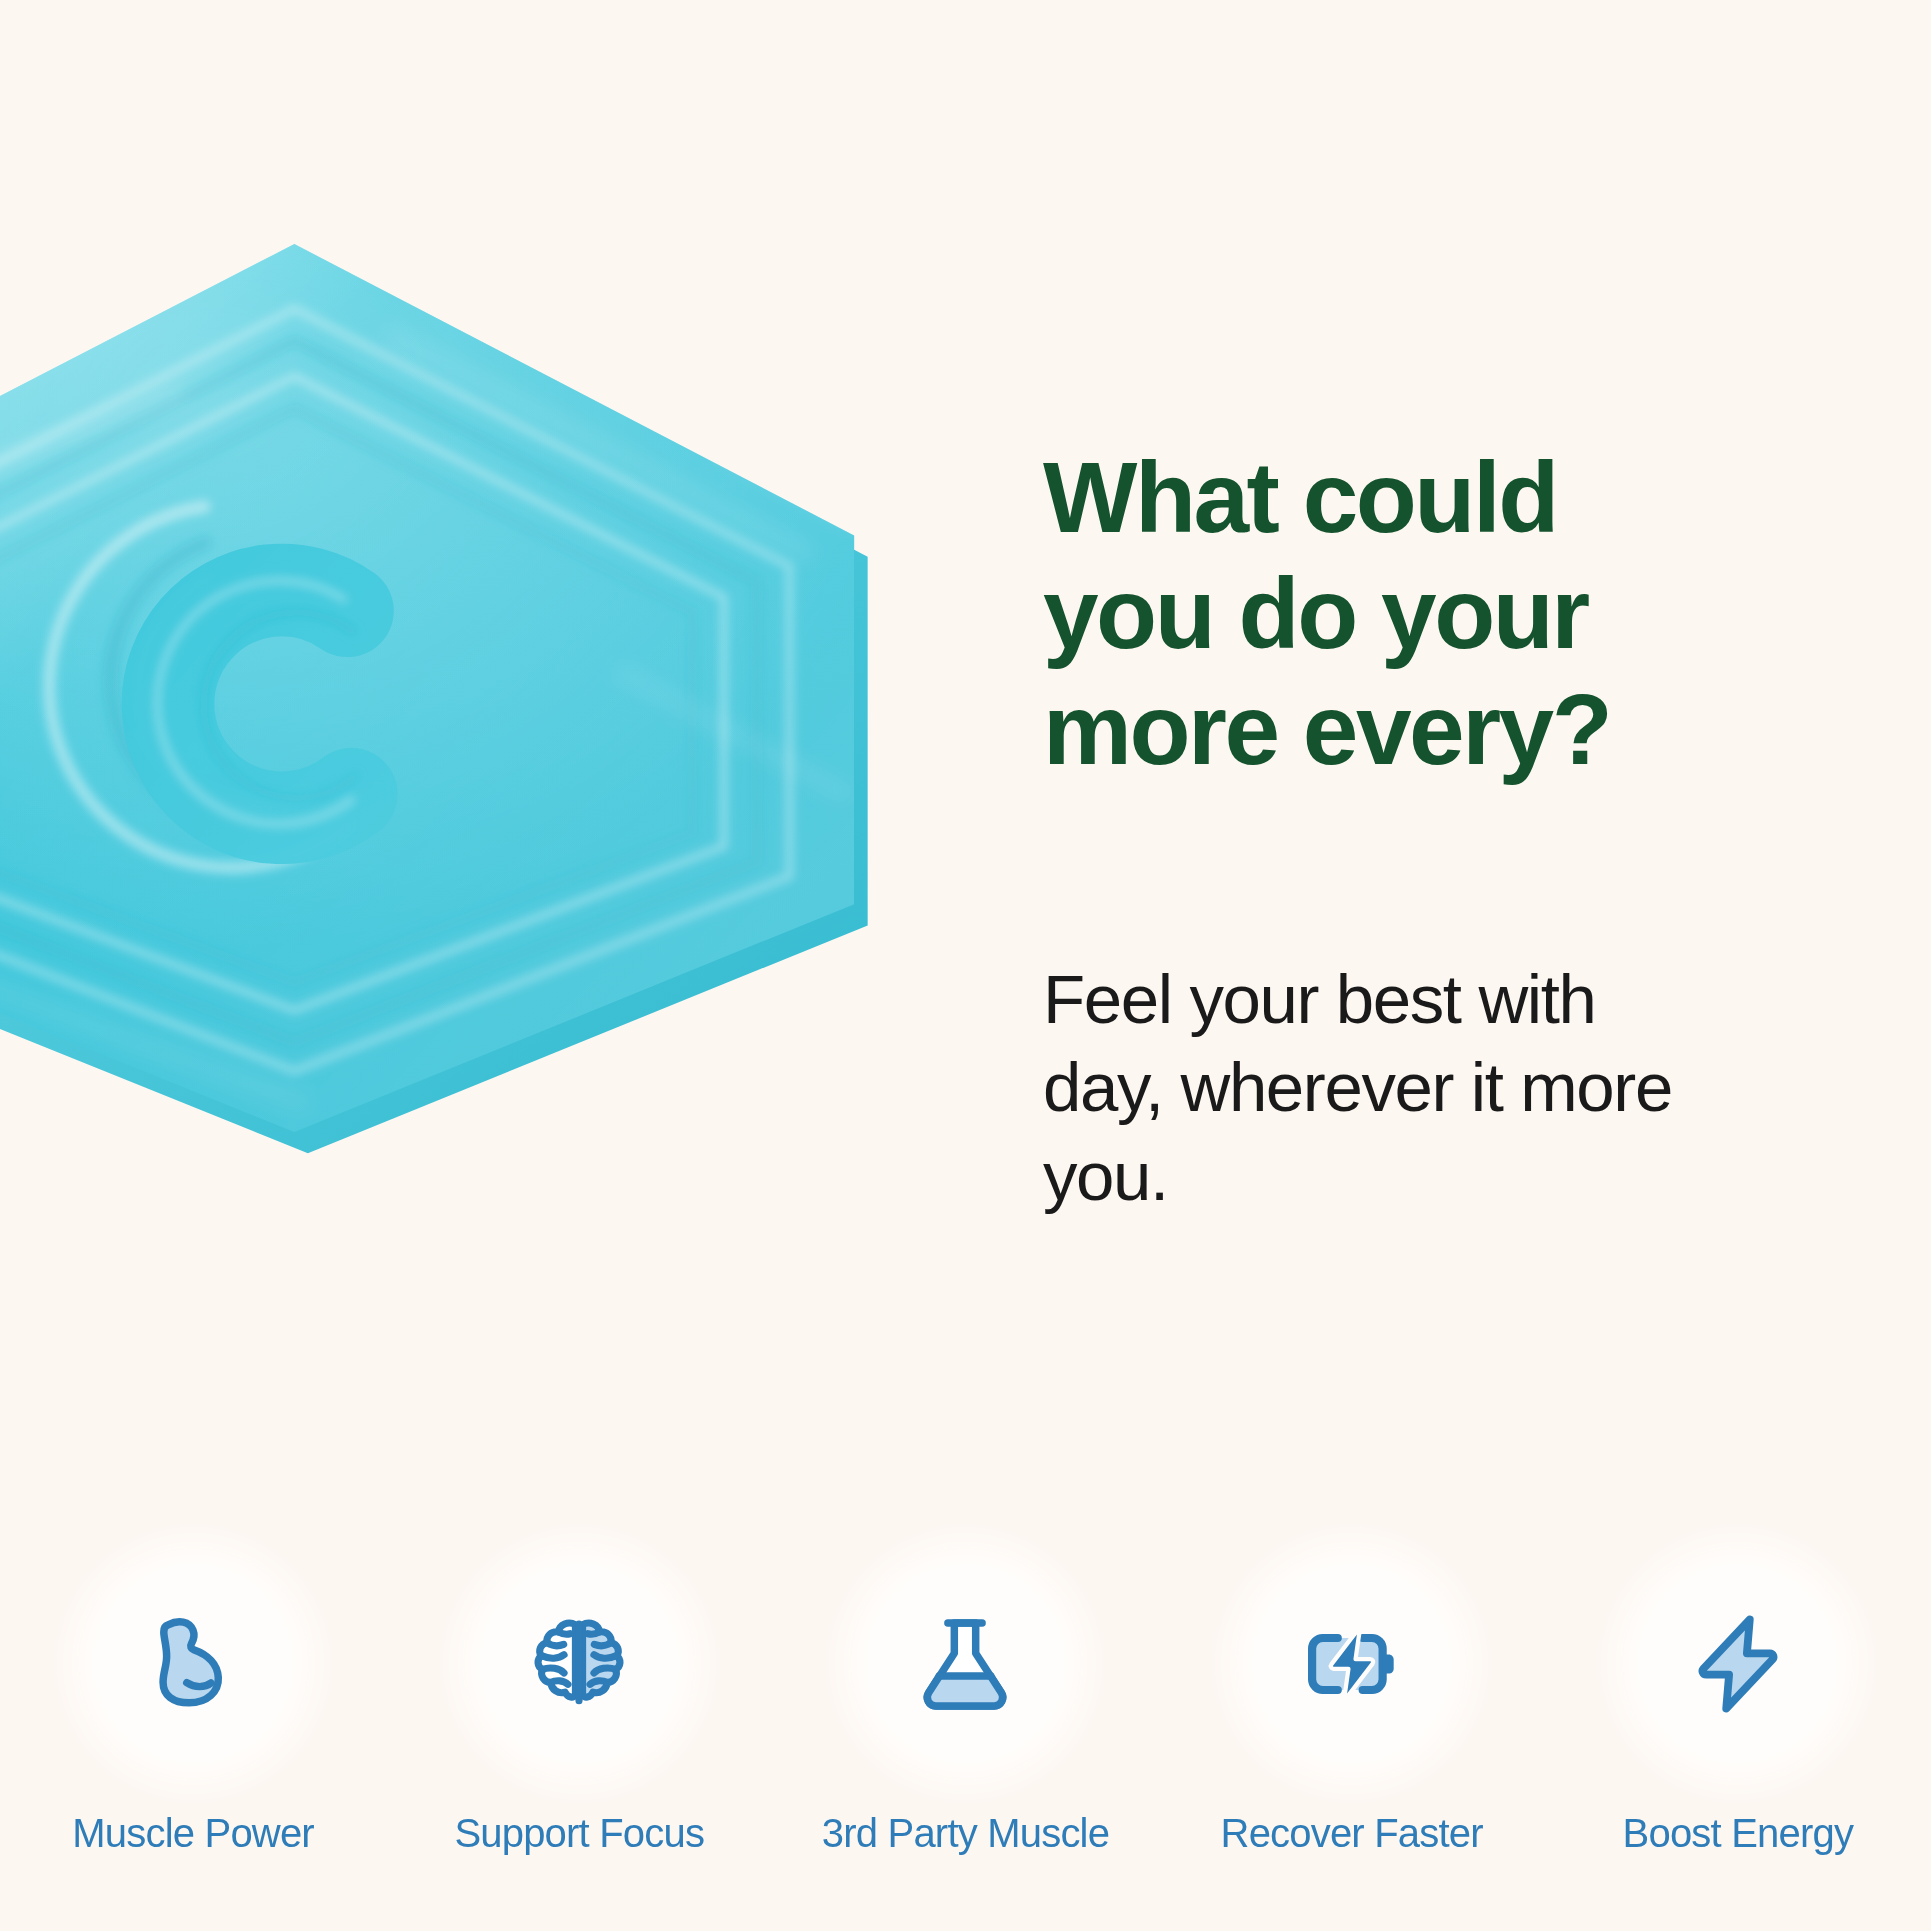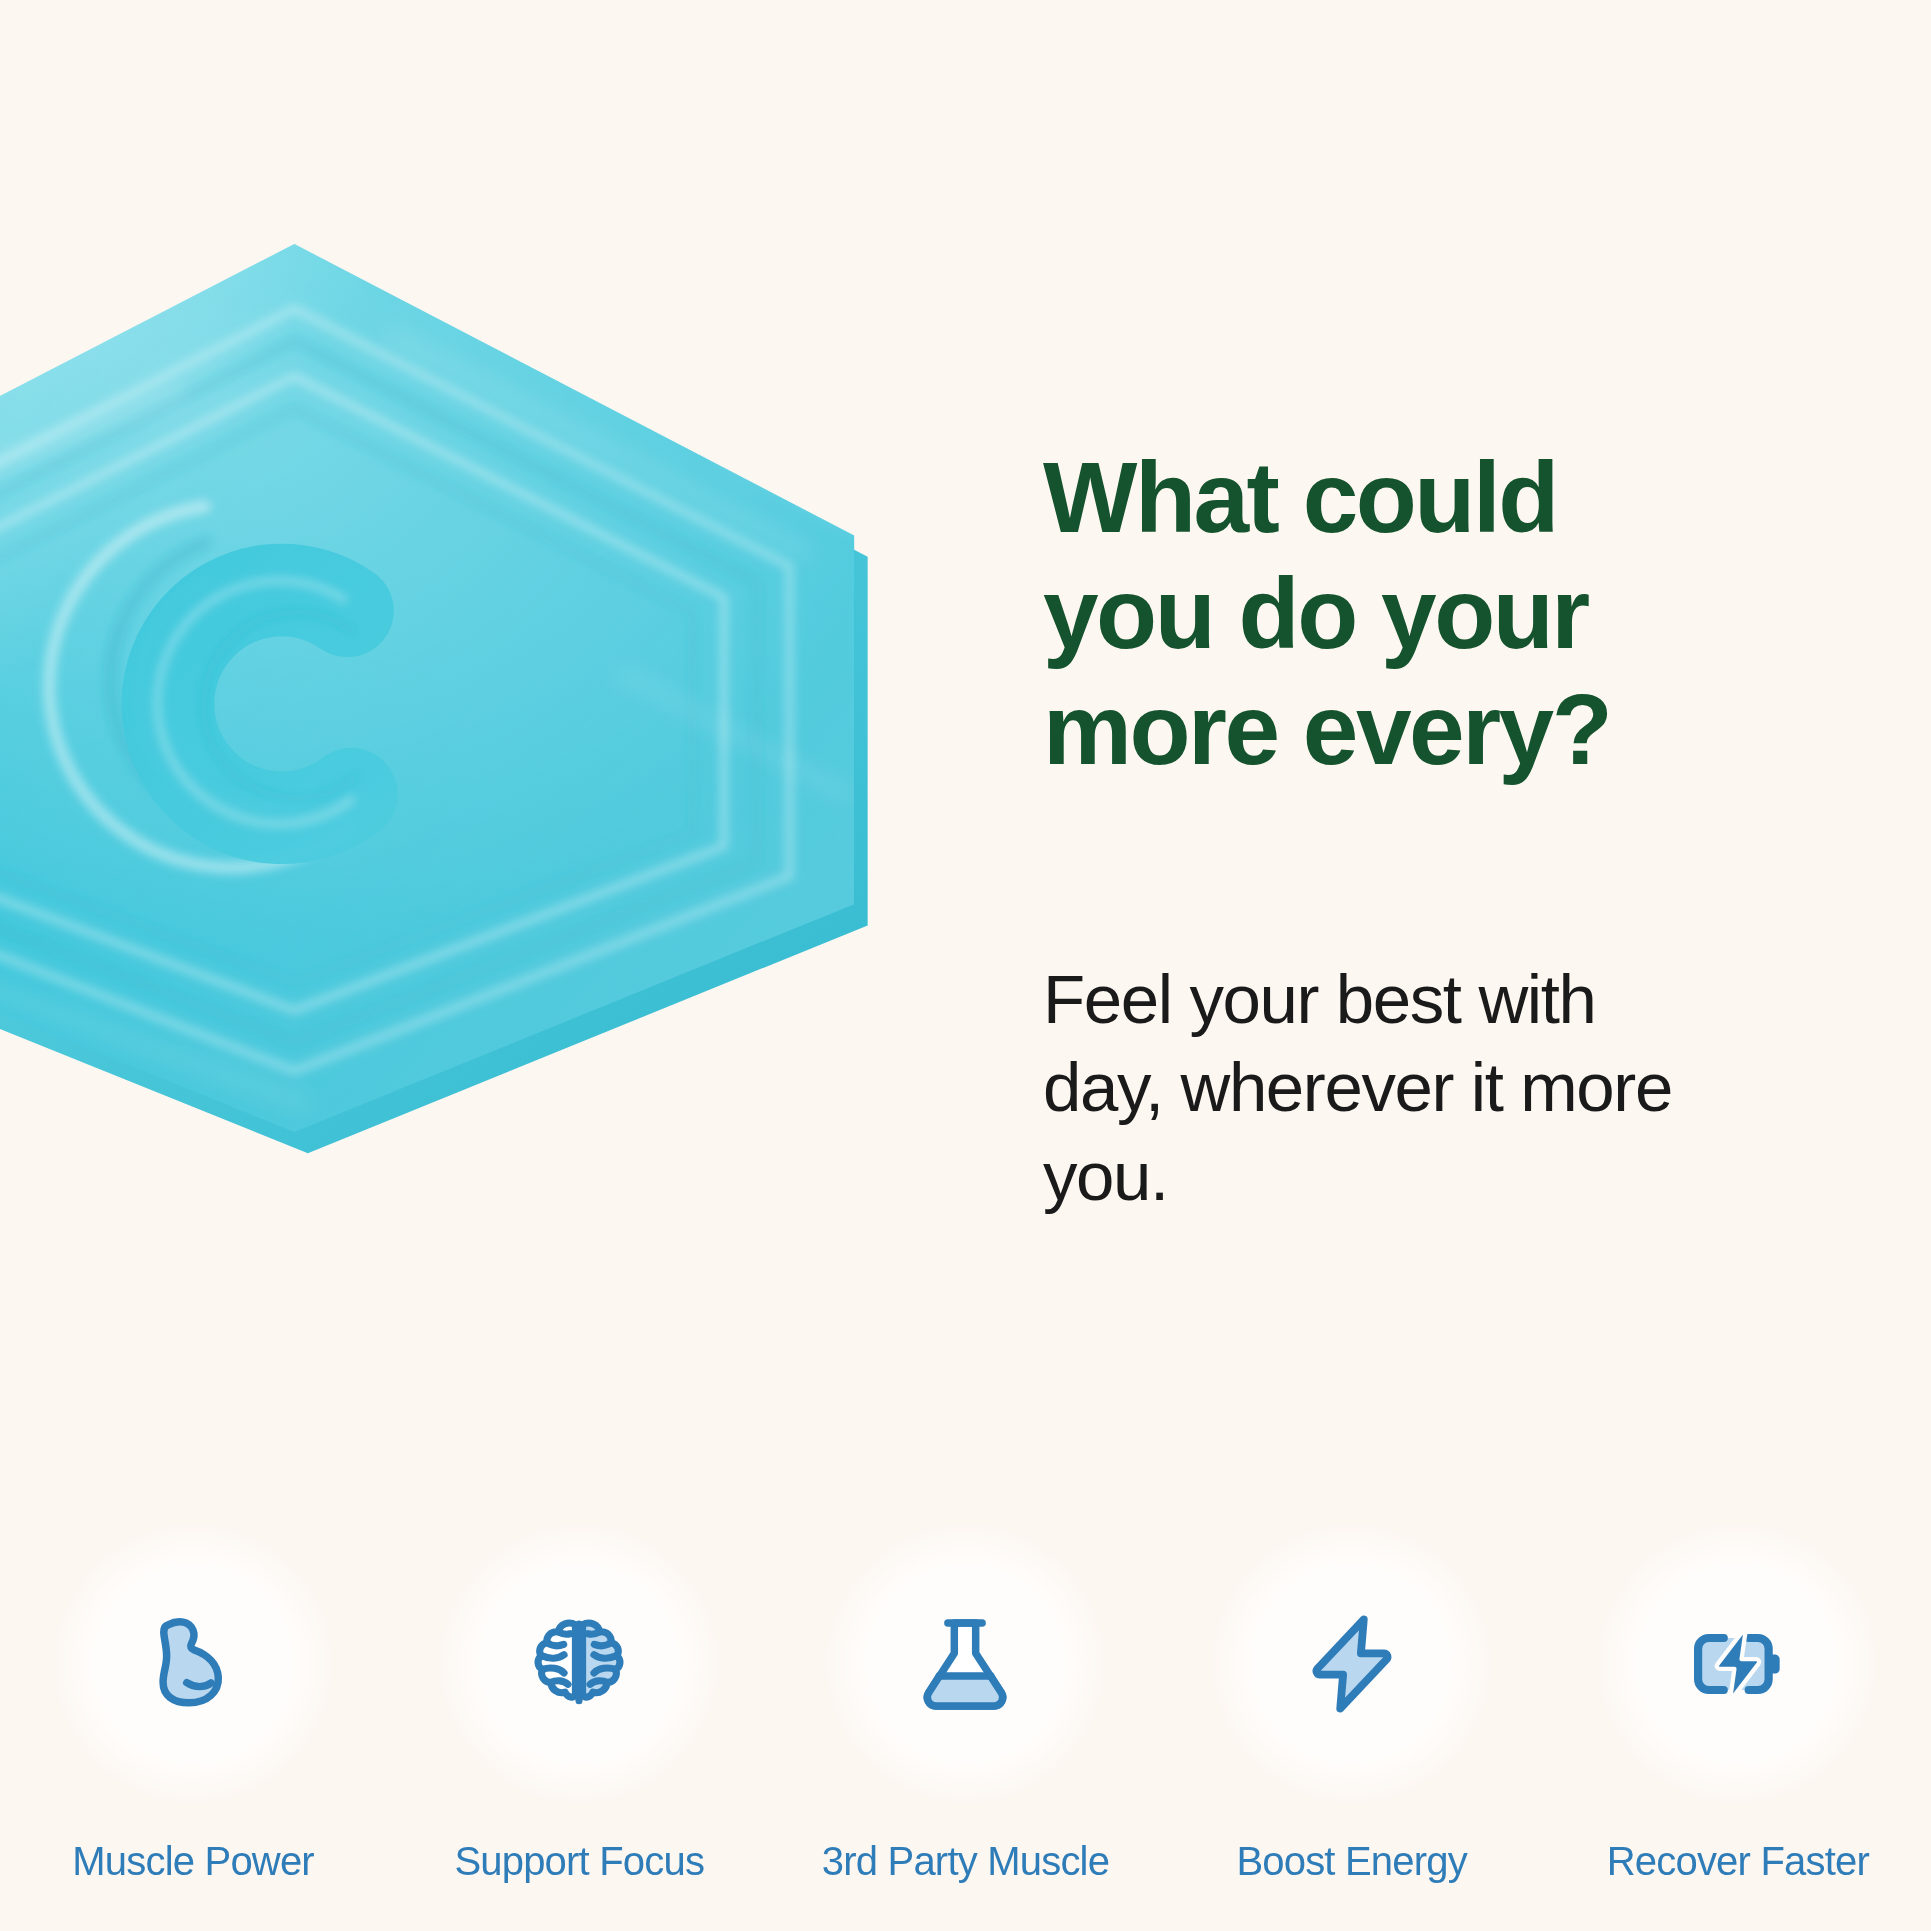--- a/index.html
+++ b/index.html
@@ -48,21 +48,20 @@
     width:1931px;
     display:flex;
     justify-content:space-around;
     align-items:flex-start;
   }
   .benefit {
     width:386px;
     display:flex;
     flex-direction:column;
     align-items:center;
-    gap:28px;
   }
   .benefit-disc {
     width:199px; height:199px;
     border-radius:50%;
     background:#FFFDFB;
     box-shadow:0 0 29px 21px #FFFDFB;
     display:flex;
     align-items:center;
     justify-content:center;
   }
@@ -243,31 +242,20 @@
           <path fill="none" d="M22.4 9 L41.6 9"></path>
         </g>
       </svg>
     </div>
     <div class="benefit-label">3rd Party Muscle</div>
   </div>
 
   <div class="benefit">
     <div class="benefit-disc">
       <svg viewBox="0 0 64 64" aria-hidden="true">
-        <path fill="#B9D7EE" stroke="#2E7CB8" stroke-width="4.4" stroke-linejoin="round" stroke-linecap="round" d="M38.6 7 L12.6 34.6 c-1.2 1.3-0.3 3.4 1.5 3.4
-                 L27 38 L25.4 57 L51.4 29.4 c1.2-1.3 0.3-3.4-1.5-3.4
-                 L37 26 Z"></path>
-      </svg>
-    </div>
-    <div class="benefit-label">Boost Energy</div>
-  </div>
-
-  <div class="benefit">
-    <div class="benefit-disc">
-      <svg viewBox="0 0 64 64" aria-hidden="true">
         <g stroke-linecap="round" stroke-linejoin="round">
 
           <rect x="9.6" y="17.4" width="39.6" height="29.2" rx="6" fill="#B9D7EE" stroke="none"></rect>
 
           <path fill="none" stroke="#2E7CB8" stroke-width="4.6" d="M24 17.4 L15.6 17.4 c-3.3 0-6 2.7-6 6
                    L9.6 40.6 c0 3.3 2.7 6 6 6 L24 46.6"></path>
           <path fill="none" stroke="#2E7CB8" stroke-width="4.6" d="M38 17.4 L43.2 17.4 c3.3 0 6 2.7 6 6
                    L49.2 40.6 c0 3.3-2.7 6-6 6 L38 46.6"></path>
 
           <path fill="#2E7CB8" stroke="none" d="M49.2 26.6 L52.6 26.6 c1.6 0 2.8 1.2 2.8 2.8
@@ -275,14 +263,25 @@
 
           <path fill="#2E7CB8" stroke="#FFFDFB" stroke-width="2.4" d="M36.6 11 L20.4 32.2 c-0.8 1 0 2.5 1.3 2.5
                    L30 34.7 L27.4 53 L43.6 31.8
                    c0.8-1 0-2.5-1.3-2.5 L34 29.3 Z"></path>
         </g>
       </svg>
     </div>
     <div class="benefit-label">Recover Faster</div>
   </div>
 
+  <div class="benefit">
+    <div class="benefit-disc">
+      <svg viewBox="0 0 64 64" aria-hidden="true">
+        <path fill="#B9D7EE" stroke="#2E7CB8" stroke-width="4.4" stroke-linejoin="round" stroke-linecap="round" d="M38.6 7 L12.6 34.6 c-1.2 1.3-0.3 3.4 1.5 3.4
+                 L27 38 L25.4 57 L51.4 29.4 c1.2-1.3 0.3-3.4-1.5-3.4
+                 L37 26 Z"></path>
+      </svg>
+    </div>
+    <div class="benefit-label">Boost Energy</div>
+  </div>
+
 </div>
 
 
 </body></html>

